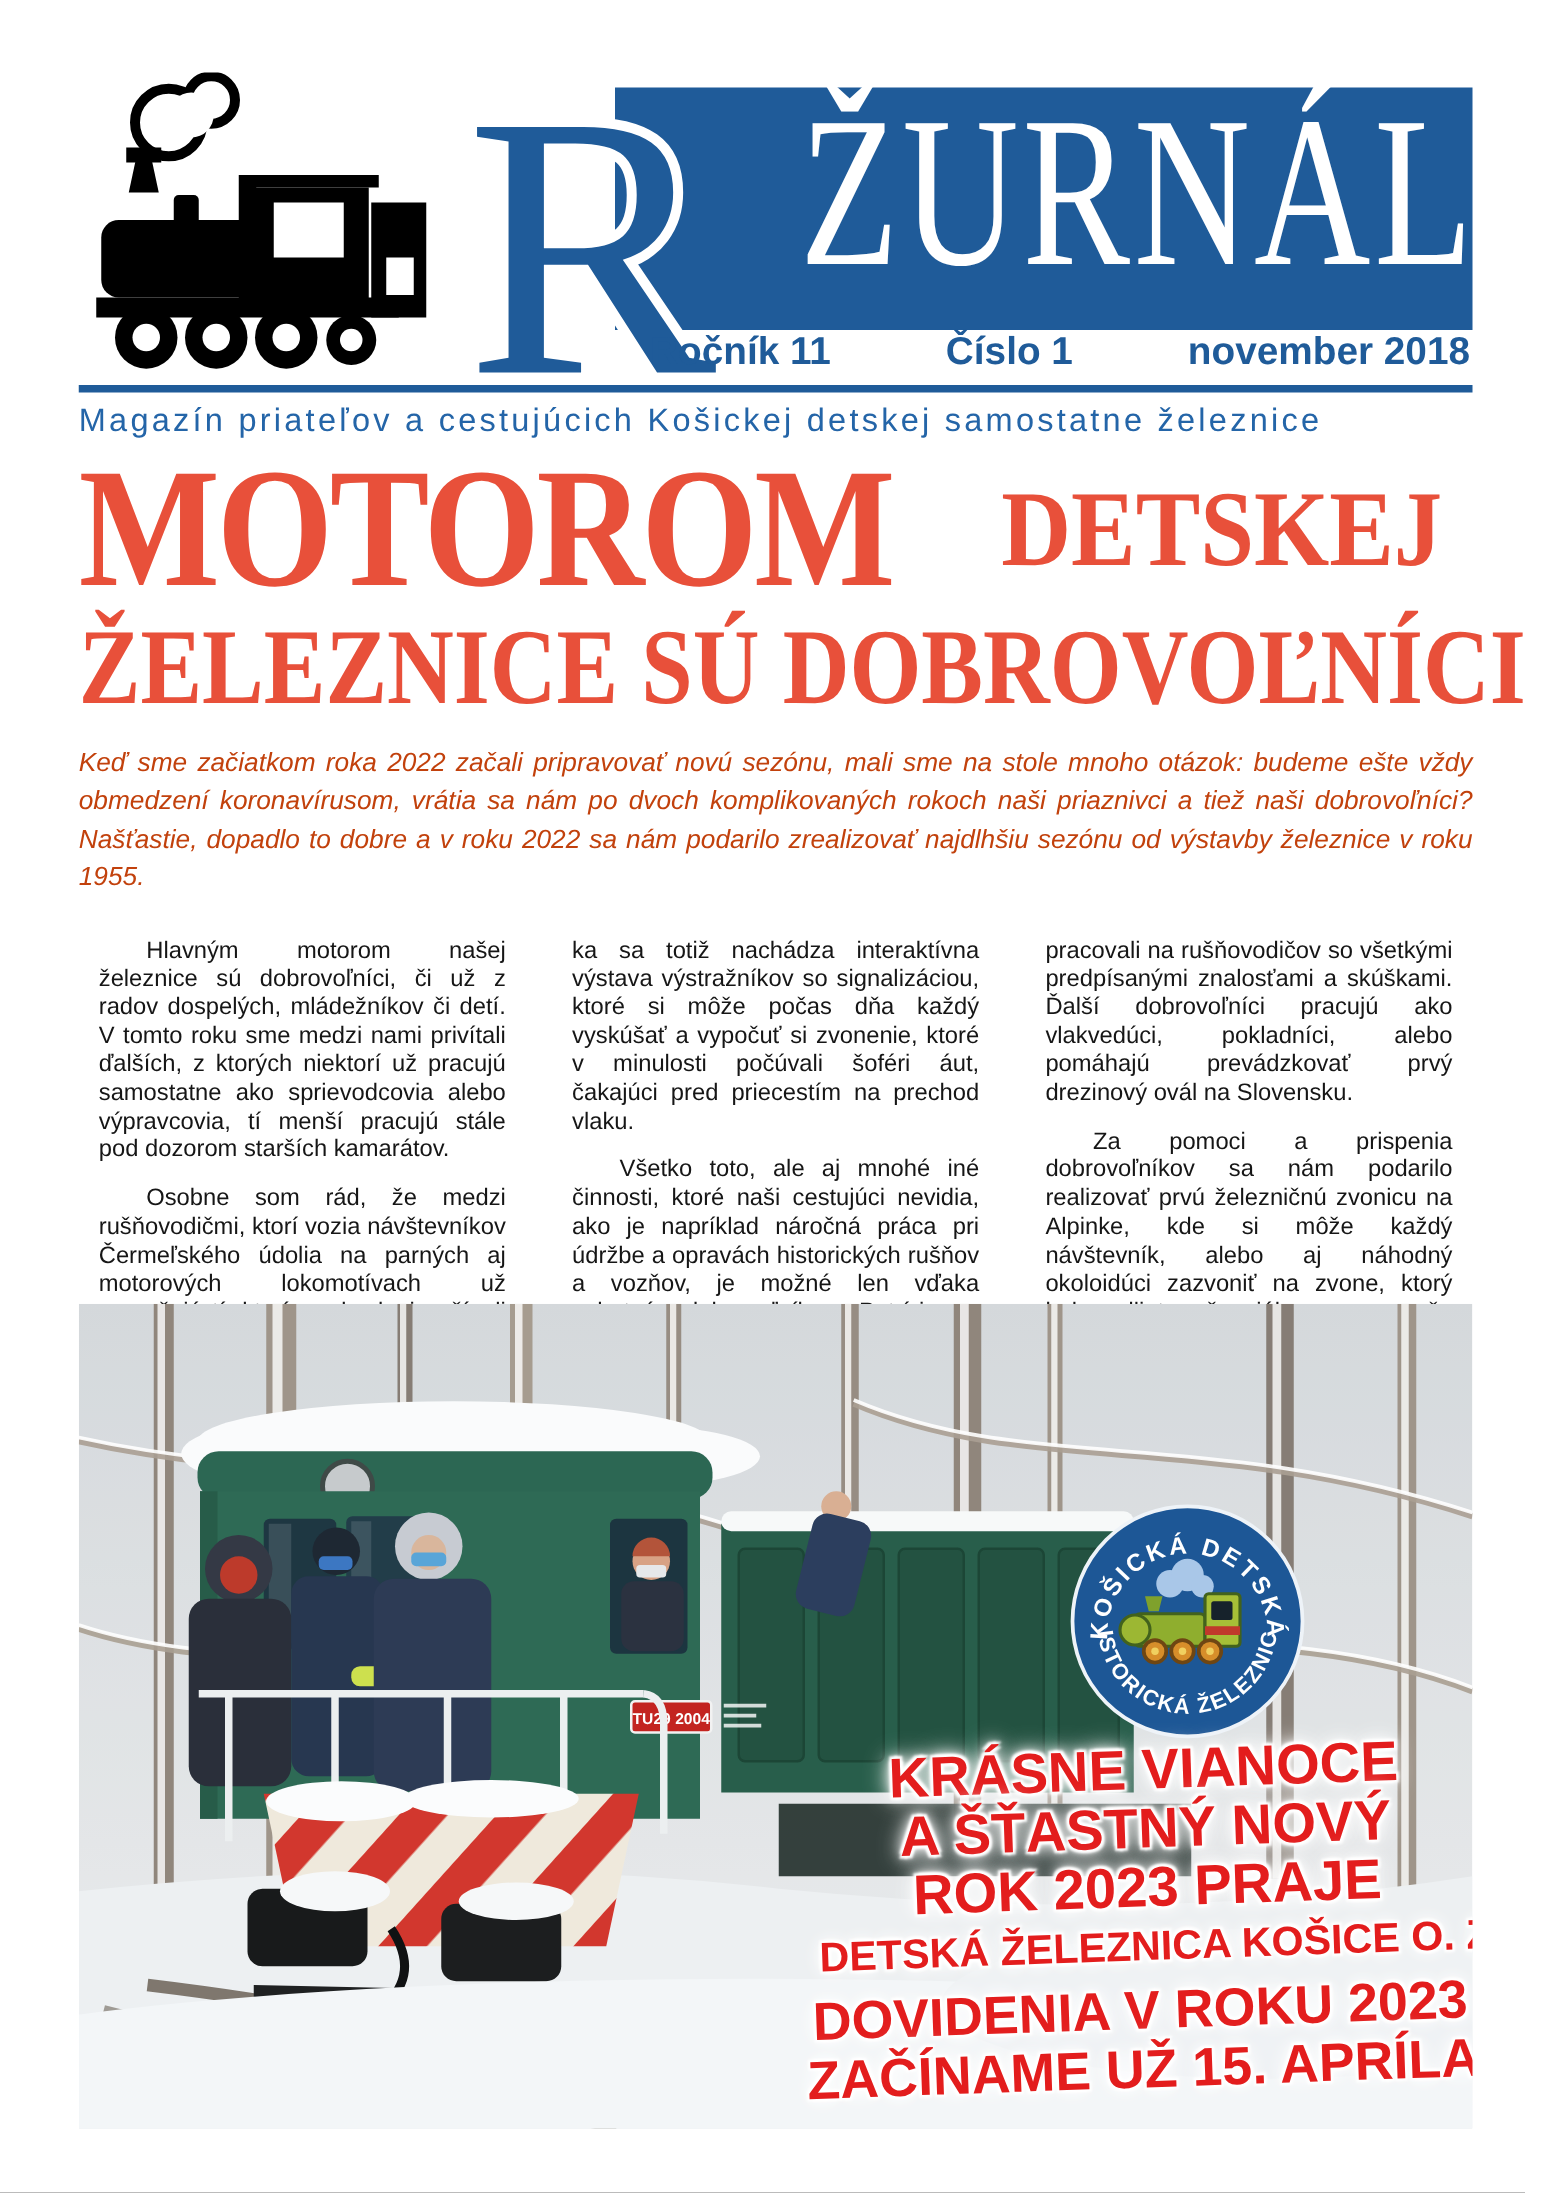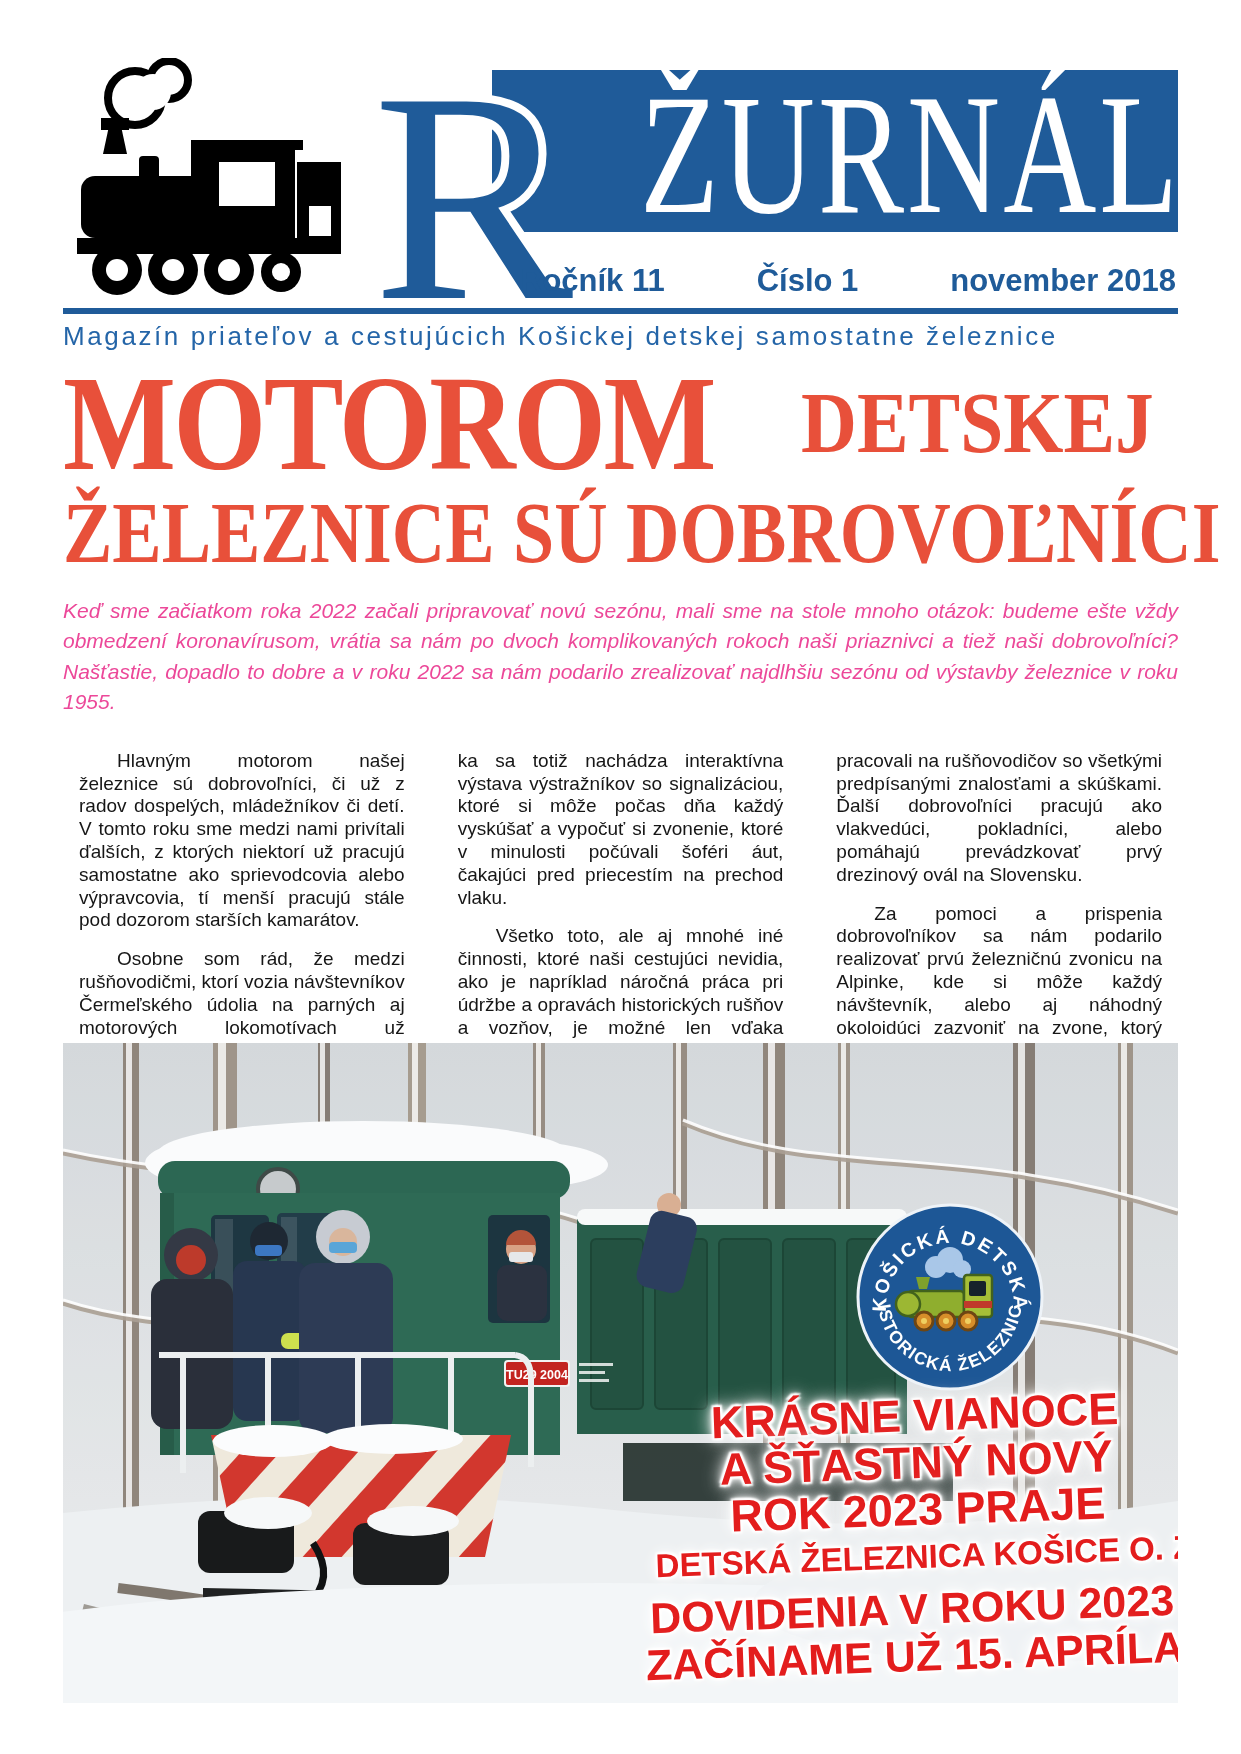--- a/index.html
+++ b/index.html
@@ -3,21 +3,21 @@
 <meta charset="utf-8">
 <style>
   html,body{margin:0;padding:0;background:#888;}
   .page{position:relative;width:1241px;height:1754px;background:#ffffff;
         font-family:"Liberation Sans",sans-serif;overflow:hidden;margin:0 auto;}
   .content{position:absolute;left:63px;top:0;width:1115px;}
 
   
   .header{position:relative;height:250px;margin-top:58px;}
   .train-logo{position:absolute;left:10px;top:0;width:272px;height:238px;}
-  .blue-box{position:absolute;left:429px;top:12px;right:0;height:162px;background:#1f5b99;}
+  .blue-box{position:absolute;left:429px;top:12px;right:0;height:194px;background:#1f5b99;}
   .mag-title{position:absolute;left:148px;top:-16px;font-family:"Liberation Serif",serif;
              font-size:172px;line-height:200px;color:#ffffff;transform:scaleX(.75);
              transform-origin:left top;white-space:nowrap;letter-spacing:4px;}
   .big-r{position:absolute;left:308px;top:14px;width:230px;height:240px;overflow:visible;}
   .issue-line{position:absolute;left:457px;right:2px;top:205px;display:flex;
               justify-content:space-between;color:#1f5b99;font-weight:bold;font-size:31px;}
   .rule{height:6px;background:#1f5b99;margin-top:0px;}
   .tagline{margin-top:7px;color:#2465a8;font-size:26px;letter-spacing:2.6px;
            white-space:nowrap;font-weight:400;}
 
@@ -25,21 +25,21 @@
   .headline{margin-top:10px;color:#e8503a;font-family:"Liberation Serif",serif;font-weight:bold;}
   .hl1{display:flex;align-items:center;gap:26px;height:122px;}
   .hl-big{font-size:136px;line-height:1;display:inline-block;transform:scaleX(.88);
           transform-origin:left bottom;letter-spacing:-3px;white-space:nowrap;}
   .hl-small{font-size:86px;line-height:1;display:inline-block;transform:scaleX(.9);
             transform-origin:left bottom;white-space:nowrap;margin-left:-28px;}
   .hl2{font-size:86px;line-height:1;display:inline-block;transform:scaleX(.86);
        transform-origin:left top;white-space:nowrap;margin-top:6px;letter-spacing:0px;}
 
   
-  .lead{margin-top:20px;font-size:21px;line-height:1.45;font-style:italic;color:#ec4899;
+  .lead{margin-top:20px;font-size:21px;line-height:1.45;font-style:italic;color:#c2410c;
         text-align:justify;}
 
   
   .cols{margin-top:16px;display:grid;grid-template-columns:repeat(3,1fr);column-gap:21px;
         font-size:19px;line-height:22.8px;color:#161616;text-align:justify;}
   .cols p{margin:16px;}
   .cols p.ind{text-indent:38px;}
   .sig{text-align:right;font-style:italic;line-height:23px;margin-top:2px;}
 
   

